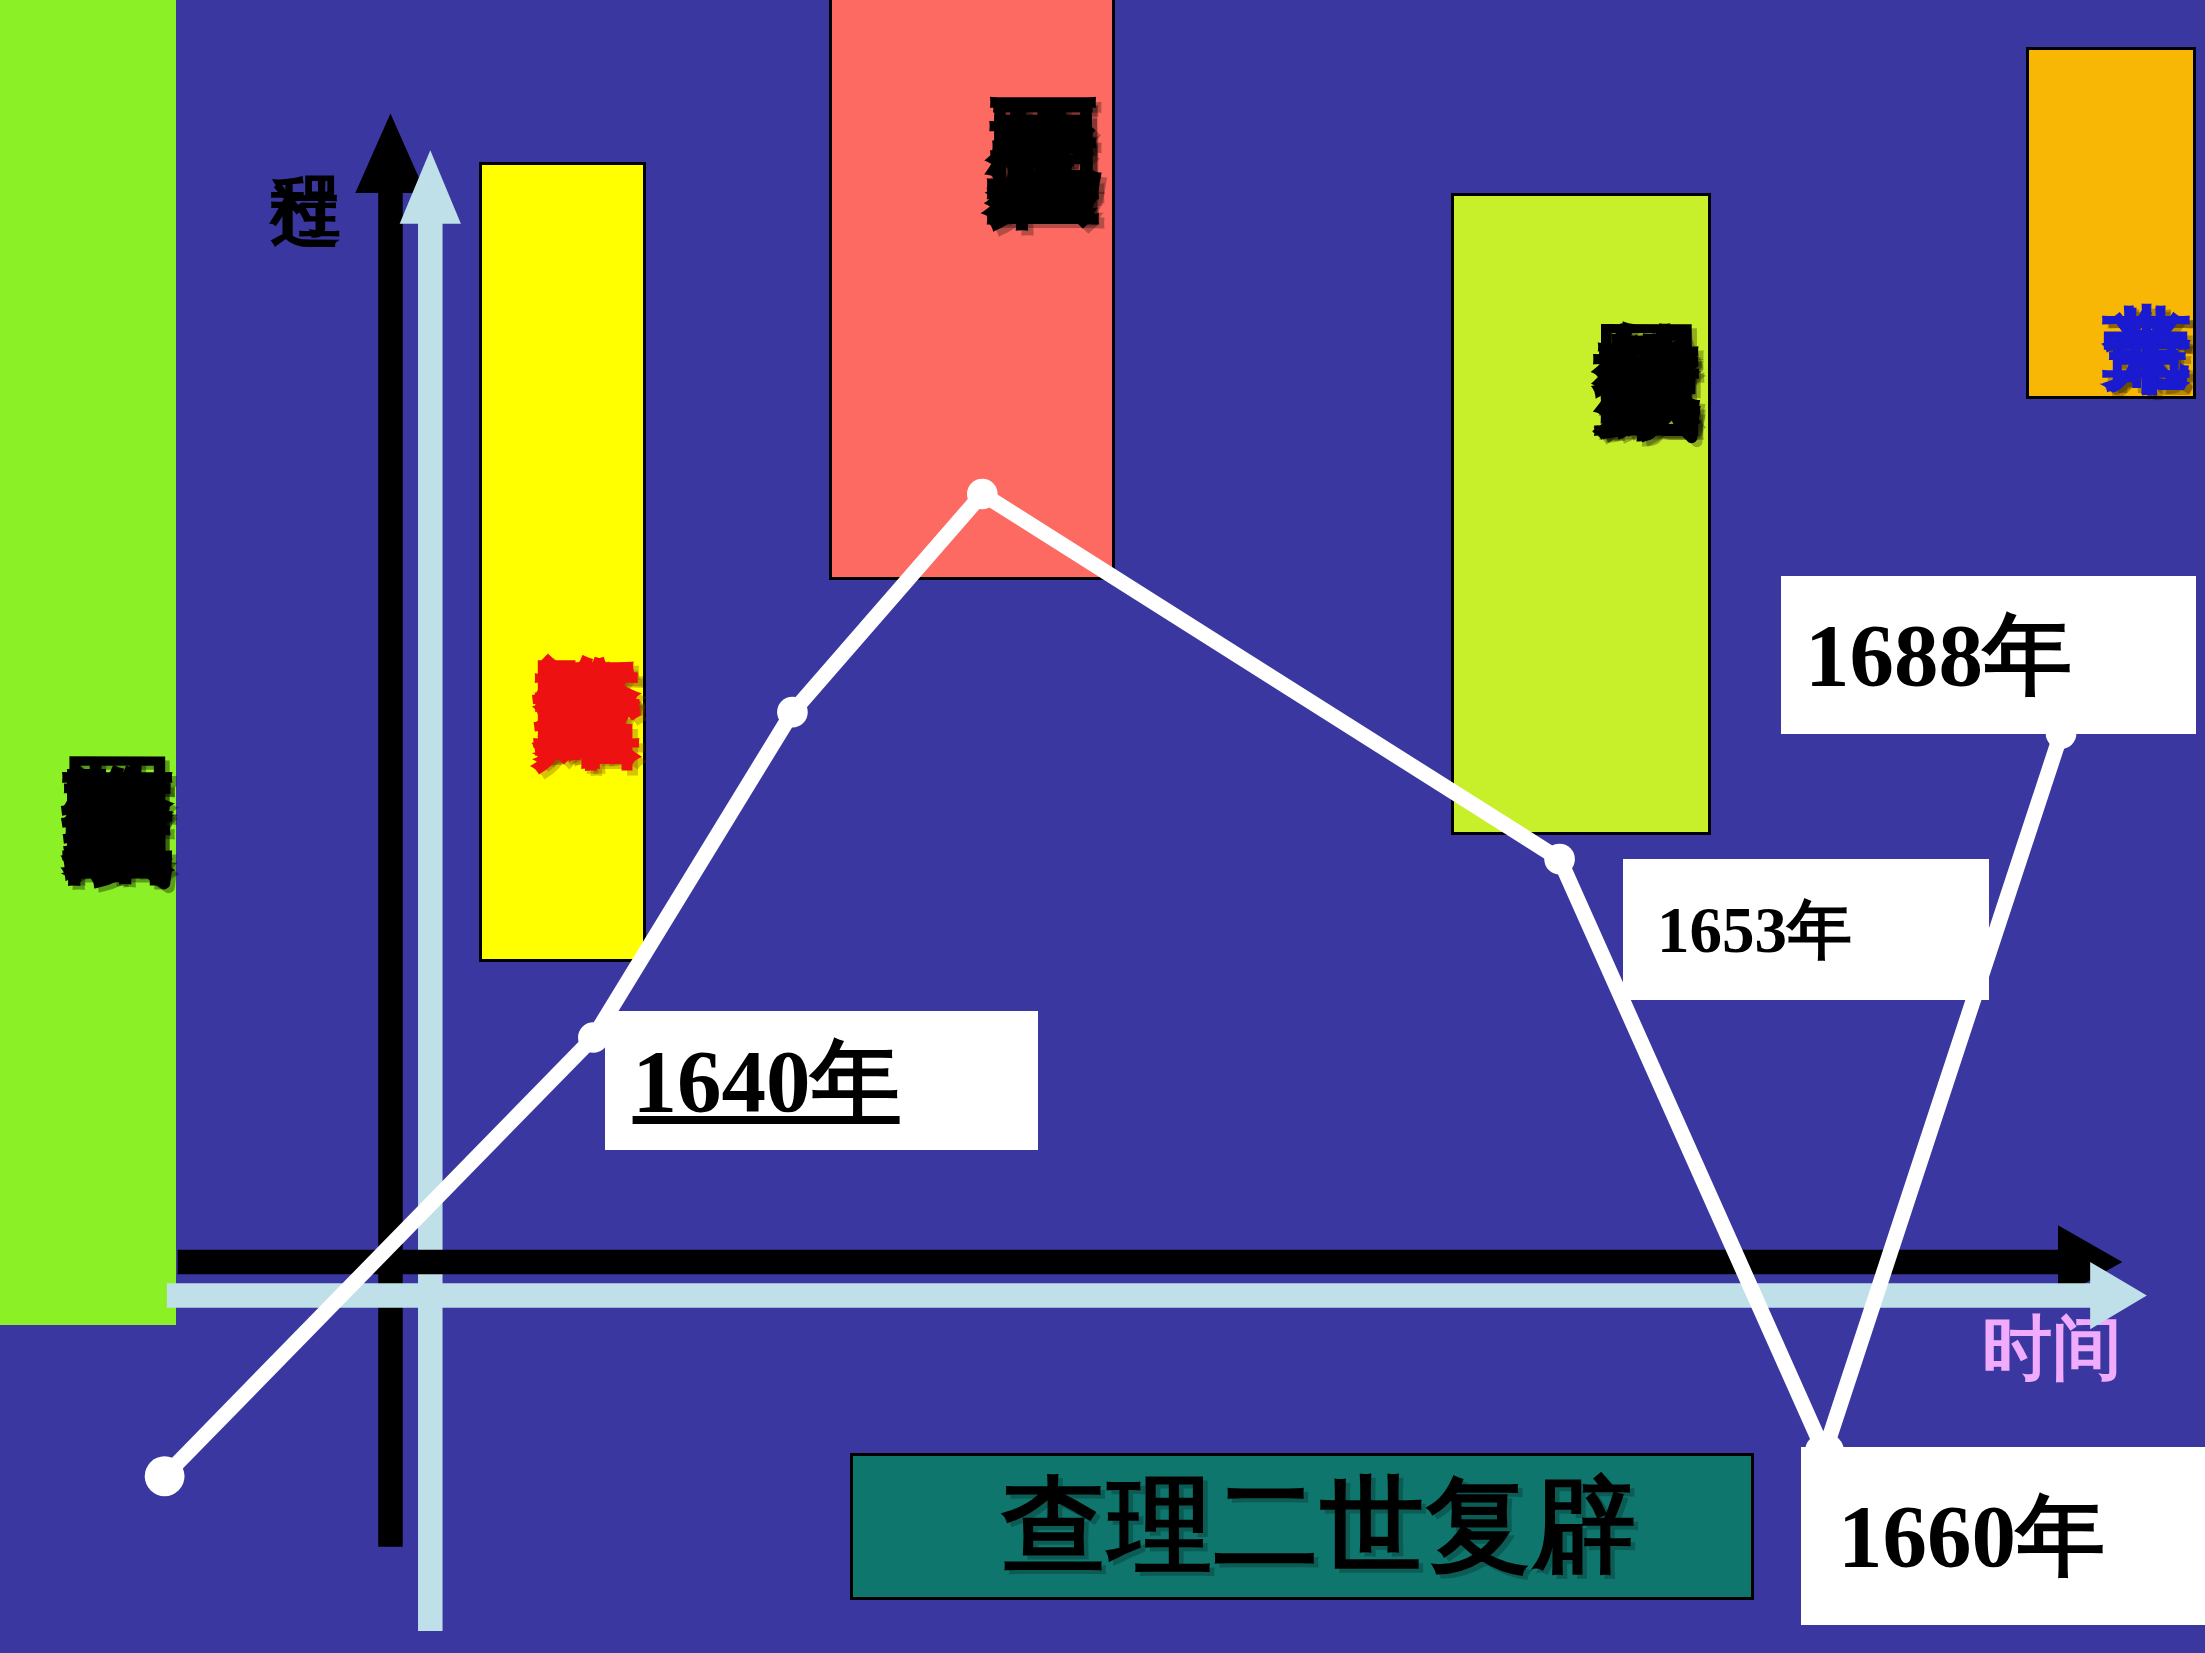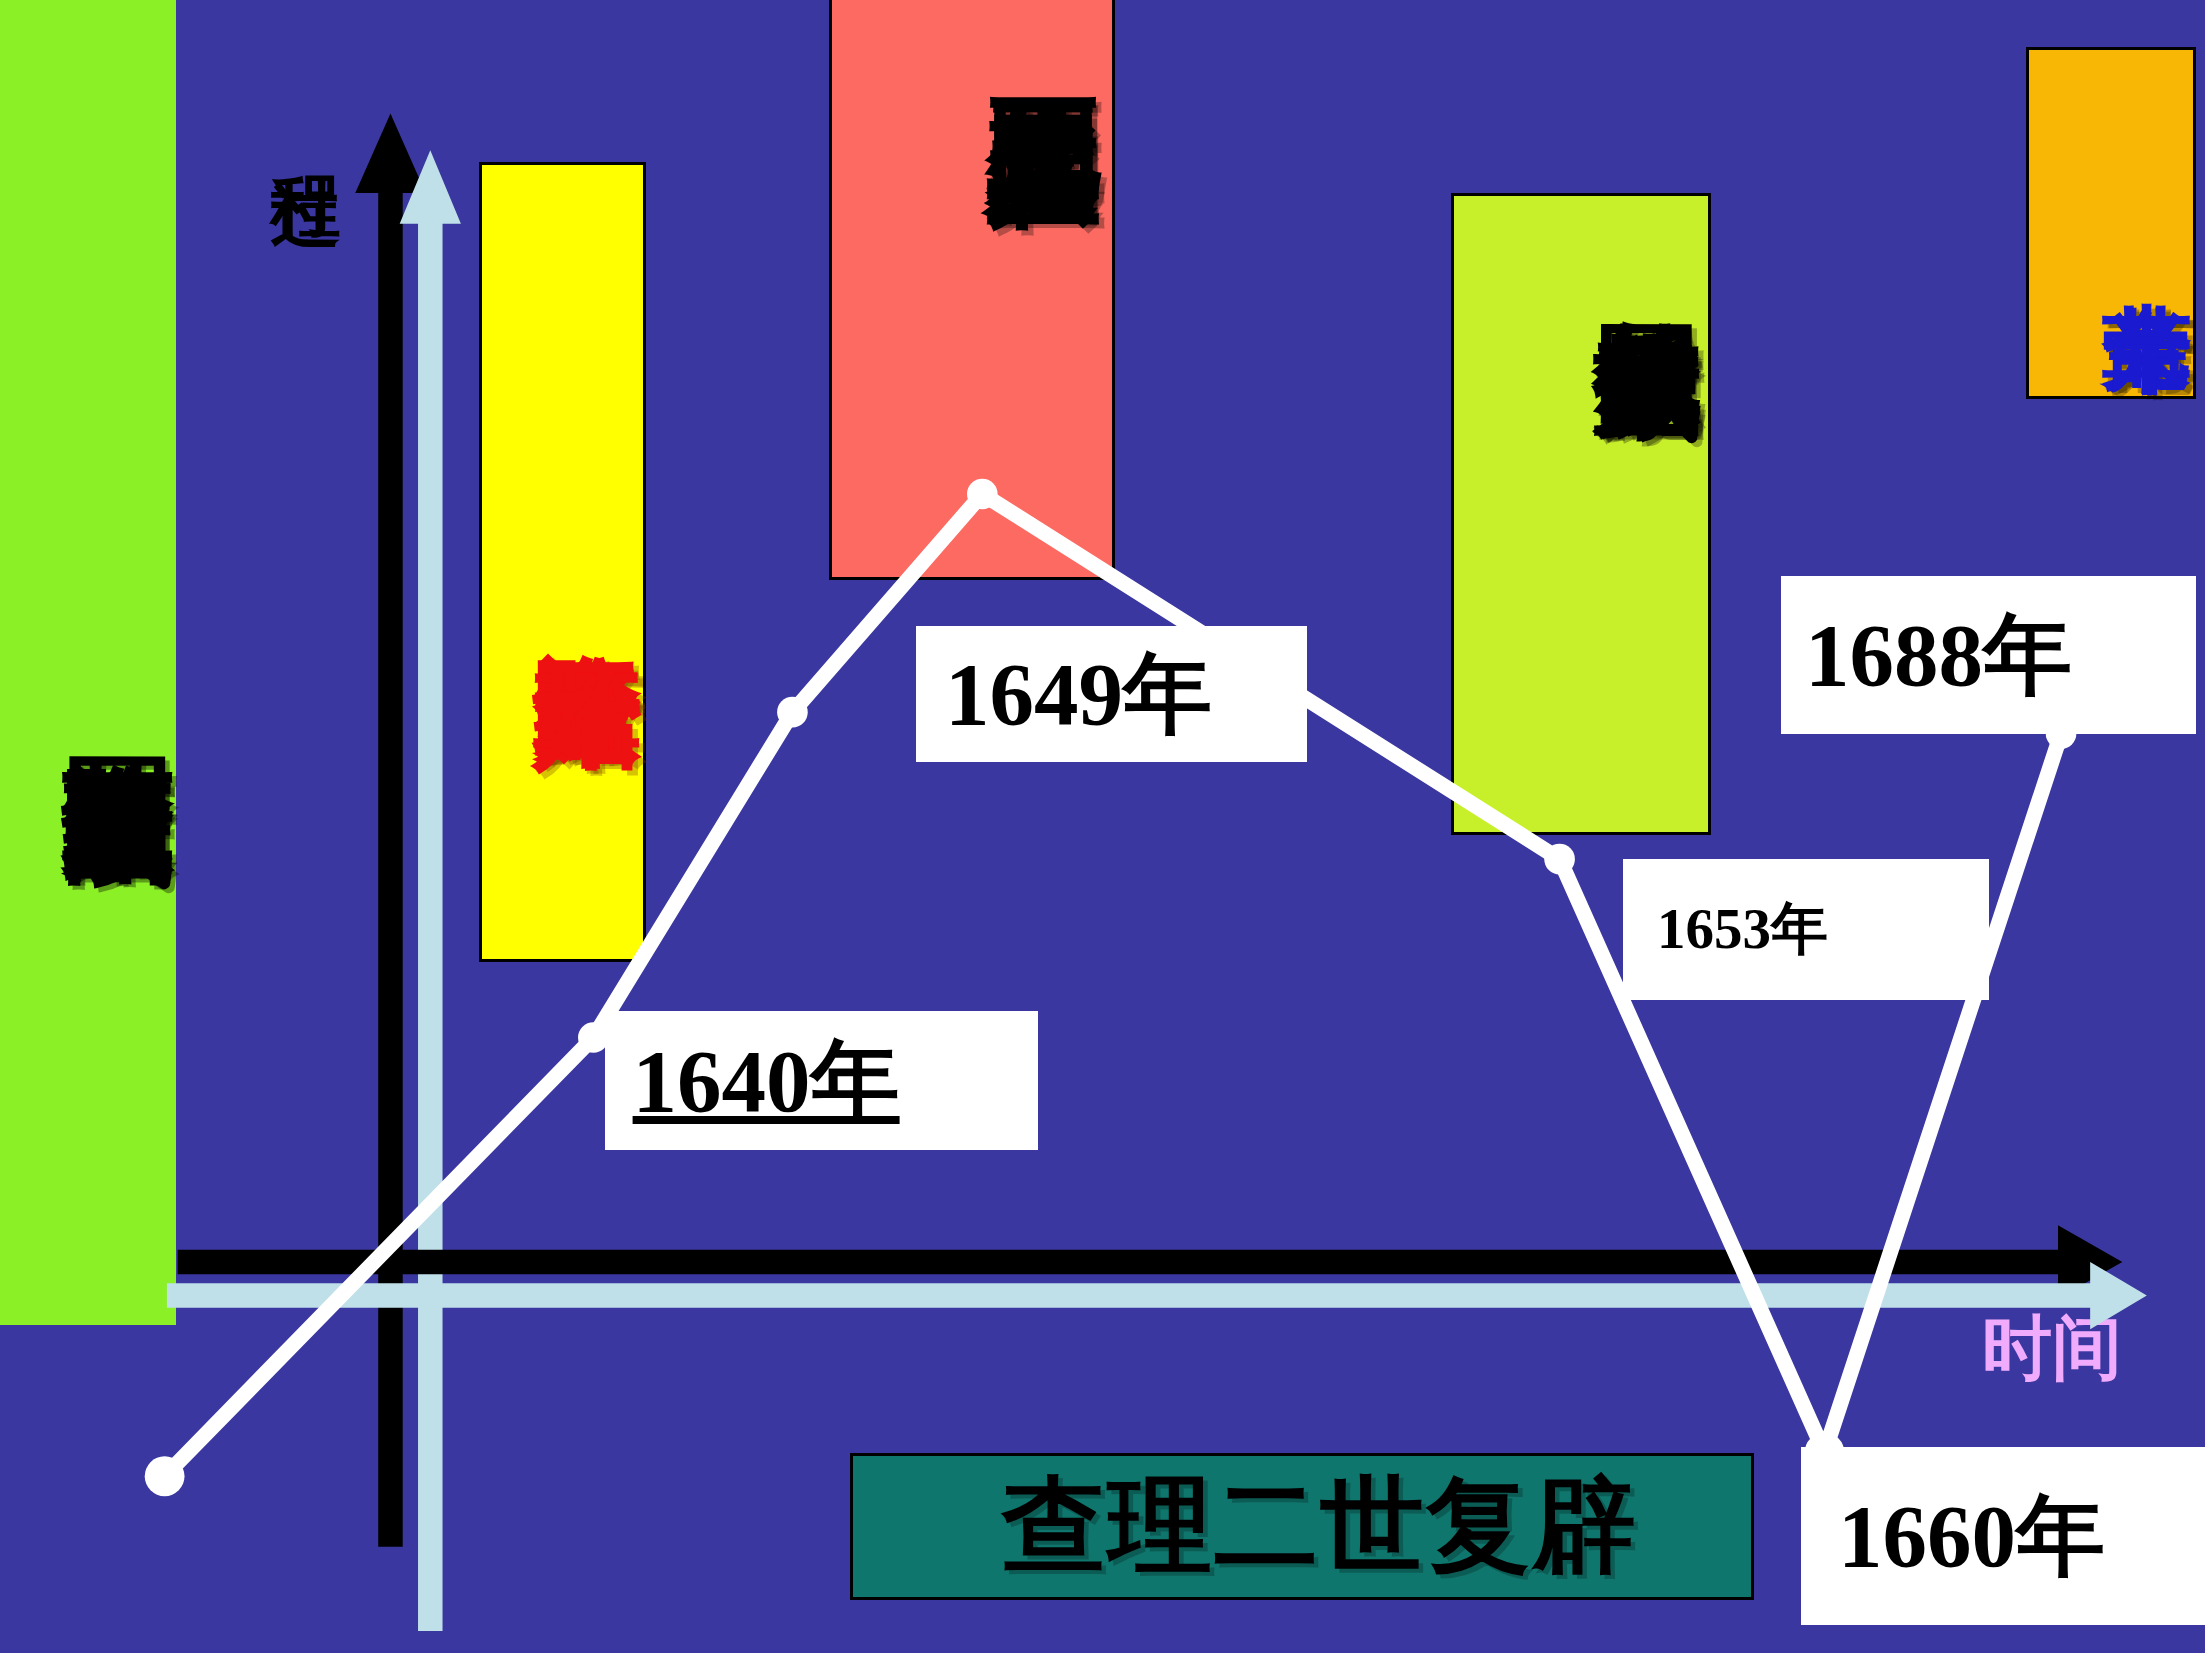--- a/index.html
+++ b/index.html
@@ -104,21 +104,21 @@
     color:#000000;
     font-family:"Liberation Serif", serif;
     font-weight:bold;
     display:flex;align-items:center;
     box-sizing:border-box;
     white-space:nowrap;
     z-index:30;
   }
   #year-1640{ left:605px; top:1011px; width:433px; height:139px; font-size:89px; padding-left:27.6px;text-decoration:underline; }
   #year-1649{ left:916px; top:626px;  width:391px; height:136px; font-size:89px; padding-left:29px; }
-  #year-1653{ left:1623px; top:859px; width:366px; height:141px; font-size:57px; padding-left:34px; }
+  #year-1653{ left:1623px; top:859px; width:366px; height:141px; font-size:65px; padding-left:34px; }
   #year-1688{ left:1781px; top:576px;  width:415px; height:158px; font-size:89px; padding-left:24px; }
   #year-1660{ left:1801px; top:1447px; width:404px; height:178px; font-size:89px; padding-left:37px; }
 
   
   #banner-restoration{
     position:absolute;left:850px;top:1453px;width:904px;height:147px;
     background:#0f766e;
     border:3.8px solid #000000;
     color:#000000;
     font-size:104px;font-weight:bold;
@@ -194,21 +194,20 @@
         <circle cx="1035" cy="930" r="20" fill="#ffffff"></circle>
         <circle cx="1283" cy="645" r="20" fill="#ffffff"></circle>
         <circle cx="2037" cy="1122" r="20" fill="#ffffff"></circle>
         <circle cx="2383" cy="1897" r="26" fill="#ffffff"></circle>
         <circle cx="2692" cy="958" r="20" fill="#ffffff"></circle>
       </g>
   </svg>
 
   <div class="yearbox" id="year-1640">1640年</div>
 
-  <div class="yearbox" id="year-1649">1649年</div>
 
   <div class="yearbox" id="year-1653">1653年</div>
 
   <div class="yearbox" id="year-1688">1688年</div>
 
   <div class="yearbox" id="year-1660">1660年</div>
 
   <div id="banner-restoration">查理二世复辟</div>
 
 </div>

